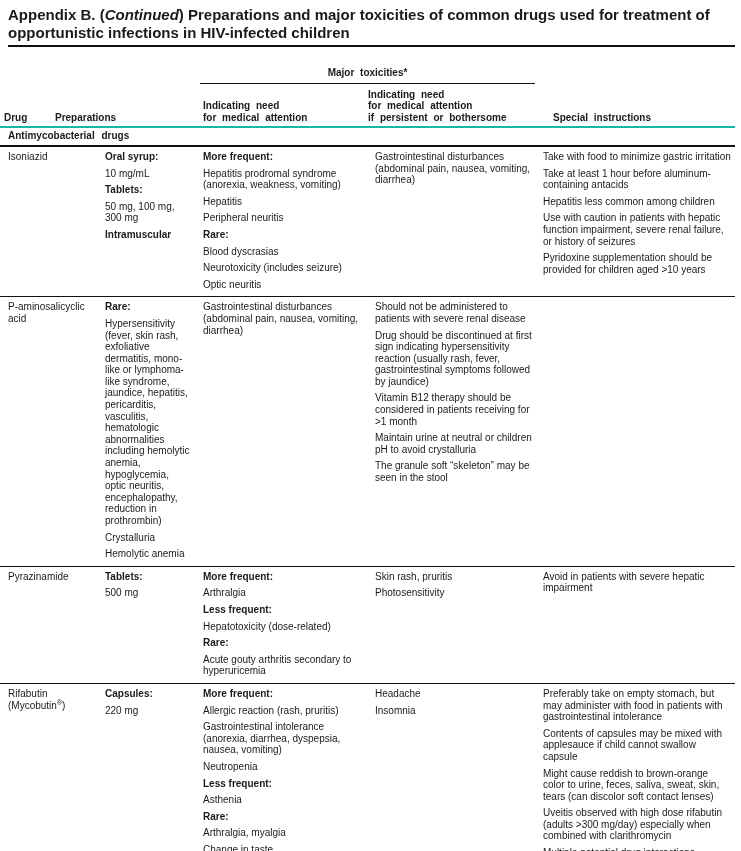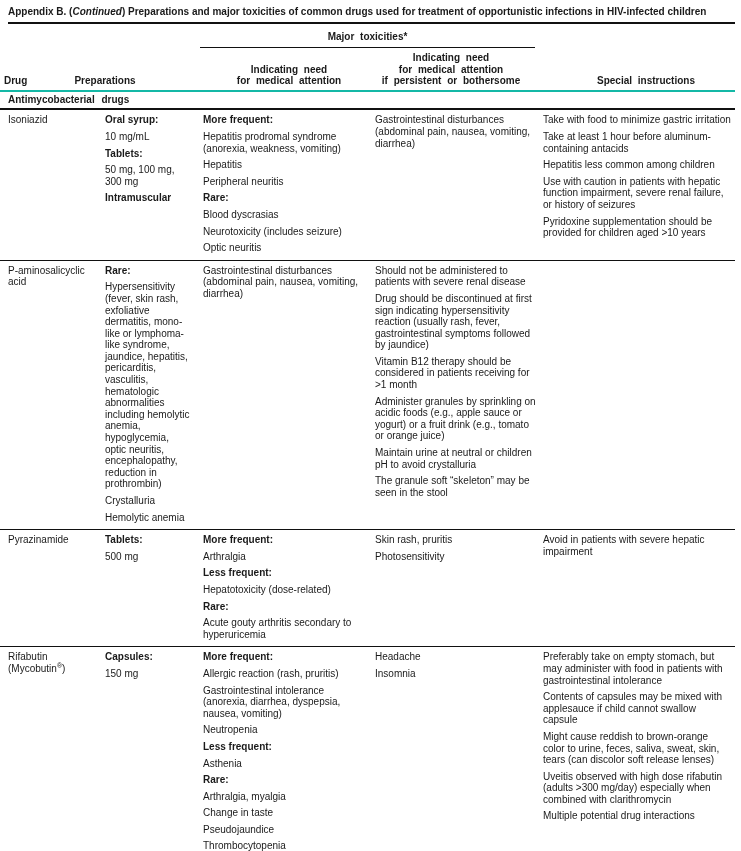--- a/index.html
+++ b/index.html
@@ -4,32 +4,32 @@
 <style>
   html,body{margin:0;padding:0;background:#ffffff;}
   .page{
     width:741px;height:851px;background:#fff;color:#1a1a1a;
     font-family:"Liberation Sans","DejaVu Sans",sans-serif;
     font-size:10px;line-height:1.16;overflow:hidden;position:relative;
     box-sizing:border-box;
   }
   
   .title{
-    margin:6px 6px 0 8px;font-size:10px;font-weight:bold;line-height:1.18;
+    margin:6px 6px 13px 8px;font-size:15px;font-weight:bold;line-height:1.18;
     padding-bottom:4px;border-bottom:2px solid #111;
   }
   .title .it{font-style:italic;}
   
   .thead{position:relative;height:66px;border-bottom:2px solid #14b8a6;margin:0 6px 0 0;}
   .grp-label{
     position:absolute;left:200px;width:335px;top:7px;text-align:center;
     font-weight:bold;word-spacing:3px;
   }
   .grp-rule{position:absolute;left:200px;width:335px;top:23px;border-bottom:1.5px solid #111;height:0;}
-  .colhead{position:absolute;bottom:3px;font-weight:bold;word-spacing:3px;white-space:pre-line;text-align:center;}
+  .colhead{position:absolute;bottom:3px;font-weight:bold;word-spacing:3px;white-space:pre-line;}
   .ch-drug{left:4px;text-align:left;}
   .ch-prep{left:55px;width:100px;}
   .ch-att{left:203px;width:172px;}
   .ch-per{left:368px;width:166px;}
   .ch-spec{left:553px;width:186px;}
   
   .section{
     padding:2px 0 3px 8px;font-weight:bold;word-spacing:4px;
     border-bottom:2px solid #111;margin:0 6px 0 0;
   }
@@ -115,21 +115,20 @@
           <p class="para">Crystalluria</p>
           <p class="para">Hemolytic anemia</p>
         </div>
         <div class="cell">
           <p class="para">Gastrointestinal disturbances (abdominal pain, nausea, vomiting, diarrhea)</p>
         </div>
         <div class="cell">
           <p class="para">Should not be administered to patients with severe renal disease</p>
           <p class="para">Drug should be discontinued at first sign indicating hypersensitivity reaction (usually rash, fever, gastrointestinal symptoms followed by jaundice)</p>
           <p class="para">Vitamin B12 therapy should be considered in patients receiving for &gt;1 month</p>
-          <p class="para">Administer granules by sprinkling on acidic foods (e.g., apple sauce or yogurt) or a fruit drink (e.g., tomato or orange juice)</p>
           <p class="para">Maintain urine at neutral or children pH to avoid crystalluria</p>
           <p class="para">The granule soft “skeleton” may be seen in the stool</p>
         </div>
       </div>
       <div class="trow">
         <div class="cell">
           <div class="drugline">Pyrazinamide</div>
         </div>
         <div class="cell">
           <p class="para b">Tablets:</p>
@@ -151,21 +150,21 @@
           <p class="para">Avoid in patients with severe hepatic impairment</p>
         </div>
       </div>
       <div class="trow">
         <div class="cell">
           <div class="drugline">Rifabutin</div>
           <div class="drugline">(Mycobutin<sup>®</sup>)</div>
         </div>
         <div class="cell">
           <p class="para b">Capsules:</p>
-          <p class="para">150 mg</p>
+          <p class="para">220 mg</p>
         </div>
         <div class="cell">
           <p class="para b">More frequent:</p>
           <p class="para">Allergic reaction (rash, pruritis)</p>
           <p class="para">Gastrointestinal intolerance (anorexia, diarrhea, dyspepsia, nausea, vomiting)</p>
           <p class="para">Neutropenia</p>
           <p class="para b">Less frequent:</p>
           <p class="para">Asthenia</p>
           <p class="para b">Rare:</p>
           <p class="para">Arthralgia, myalgia</p>
@@ -173,20 +172,20 @@
           <p class="para">Pseudojaundice</p>
           <p class="para">Thrombocytopenia</p>
         </div>
         <div class="cell">
           <p class="para">Headache</p>
           <p class="para">Insomnia</p>
         </div>
         <div class="cell">
           <p class="para">Preferably take on empty stomach, but may administer with food in patients with gastrointestinal intolerance</p>
           <p class="para">Contents of capsules may be mixed with applesauce if child cannot swallow capsule</p>
-          <p class="para">Might cause reddish to brown-orange color to urine, feces, saliva, sweat, skin, tears (can discolor soft release lenses)</p>
+          <p class="para">Might cause reddish to brown-orange color to urine, feces, saliva, sweat, skin, tears (can discolor soft contact lenses)</p>
           <p class="para">Uveitis observed with high dose rifabutin (adults &gt;300 mg/day) especially when combined with clarithromycin</p>
           <p class="para">Multiple potential drug interactions</p>
         </div>
       </div>
     </div>
 
 </div>
 
 </body></html>

